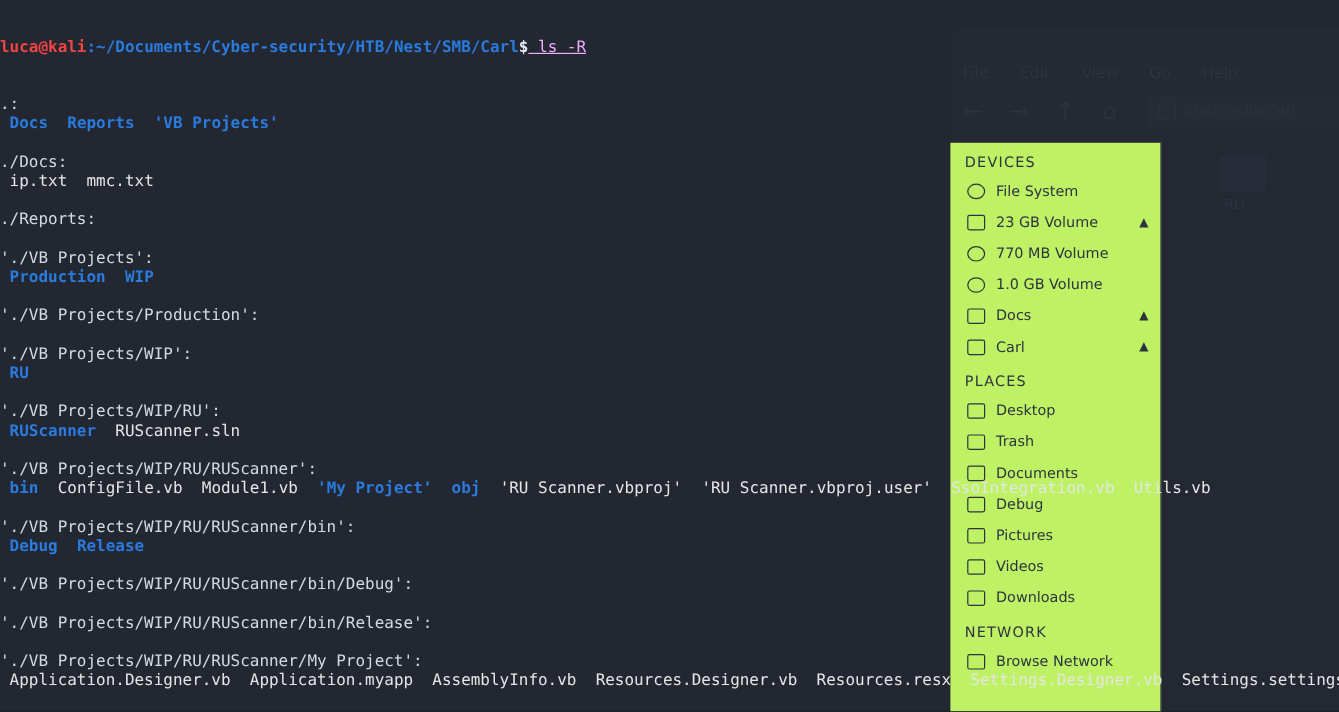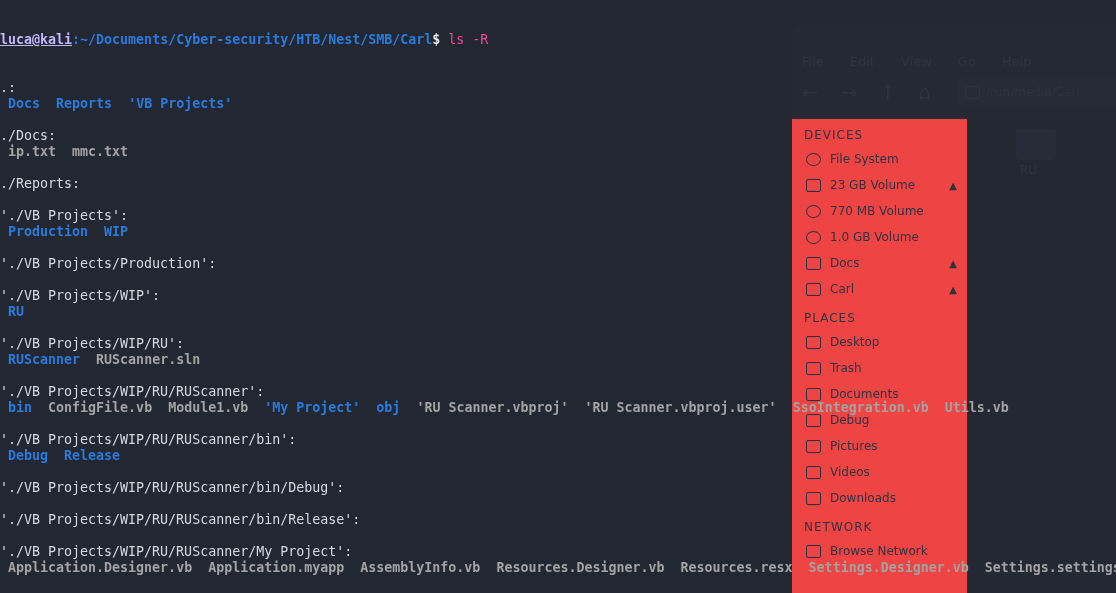--- a/index.html
+++ b/index.html
@@ -72,21 +72,21 @@
     box-sizing: border-box;
     font-size: 12px;
     color: #2d323f;
   }
   .ghost-sidebar {
     position: absolute;
     left: 0;
     top: 95px;
     width: 175px;
     bottom: 0;
-    background: #ef4444;
+    background: #bef264;
     border-right: 1px solid #272c37;
   }
   .ghost-group {
     font-size: 12px;
     letter-spacing: 1px;
     color: #2e3340;
     padding: 9px 0 4px 12px;
   }
   .ghost-row {
     display: flex;
@@ -144,26 +144,26 @@
     font-size: 13.3px;
     line-height: 16px;
     white-space: pre;
     color: #cfd4dc;
   }
   .line {
     height: 16px;
     white-space: pre;
     overflow: visible;
   }
-  .red  { color: #c4b5fd; font-weight: bold; text-decoration: underline; }
+  .red  { color: #ef4444; font-weight: bold; }
   .blu  { color: #2a7bde; font-weight: bold; }
   .dir  { color: #2a7bde; font-weight: bold; }
-  .grn  { color: #a3a3a3; font-weight: bold; }
+  .grn  { color: #e5e5e5; font-weight: normal; }
   .wht  { color: #e6e9ef; font-weight: bold; }
-  .cmd  { color: #ec4899; }
+  .cmd  { color: #f0abfc; text-decoration: underline; }
   .pln  { color: #d5dae2; }
 </style>
 </head>
 <body>
 
 <div id="screen">
 
   <div id="ghost-layer">
     <div class="ghost-window">
 

